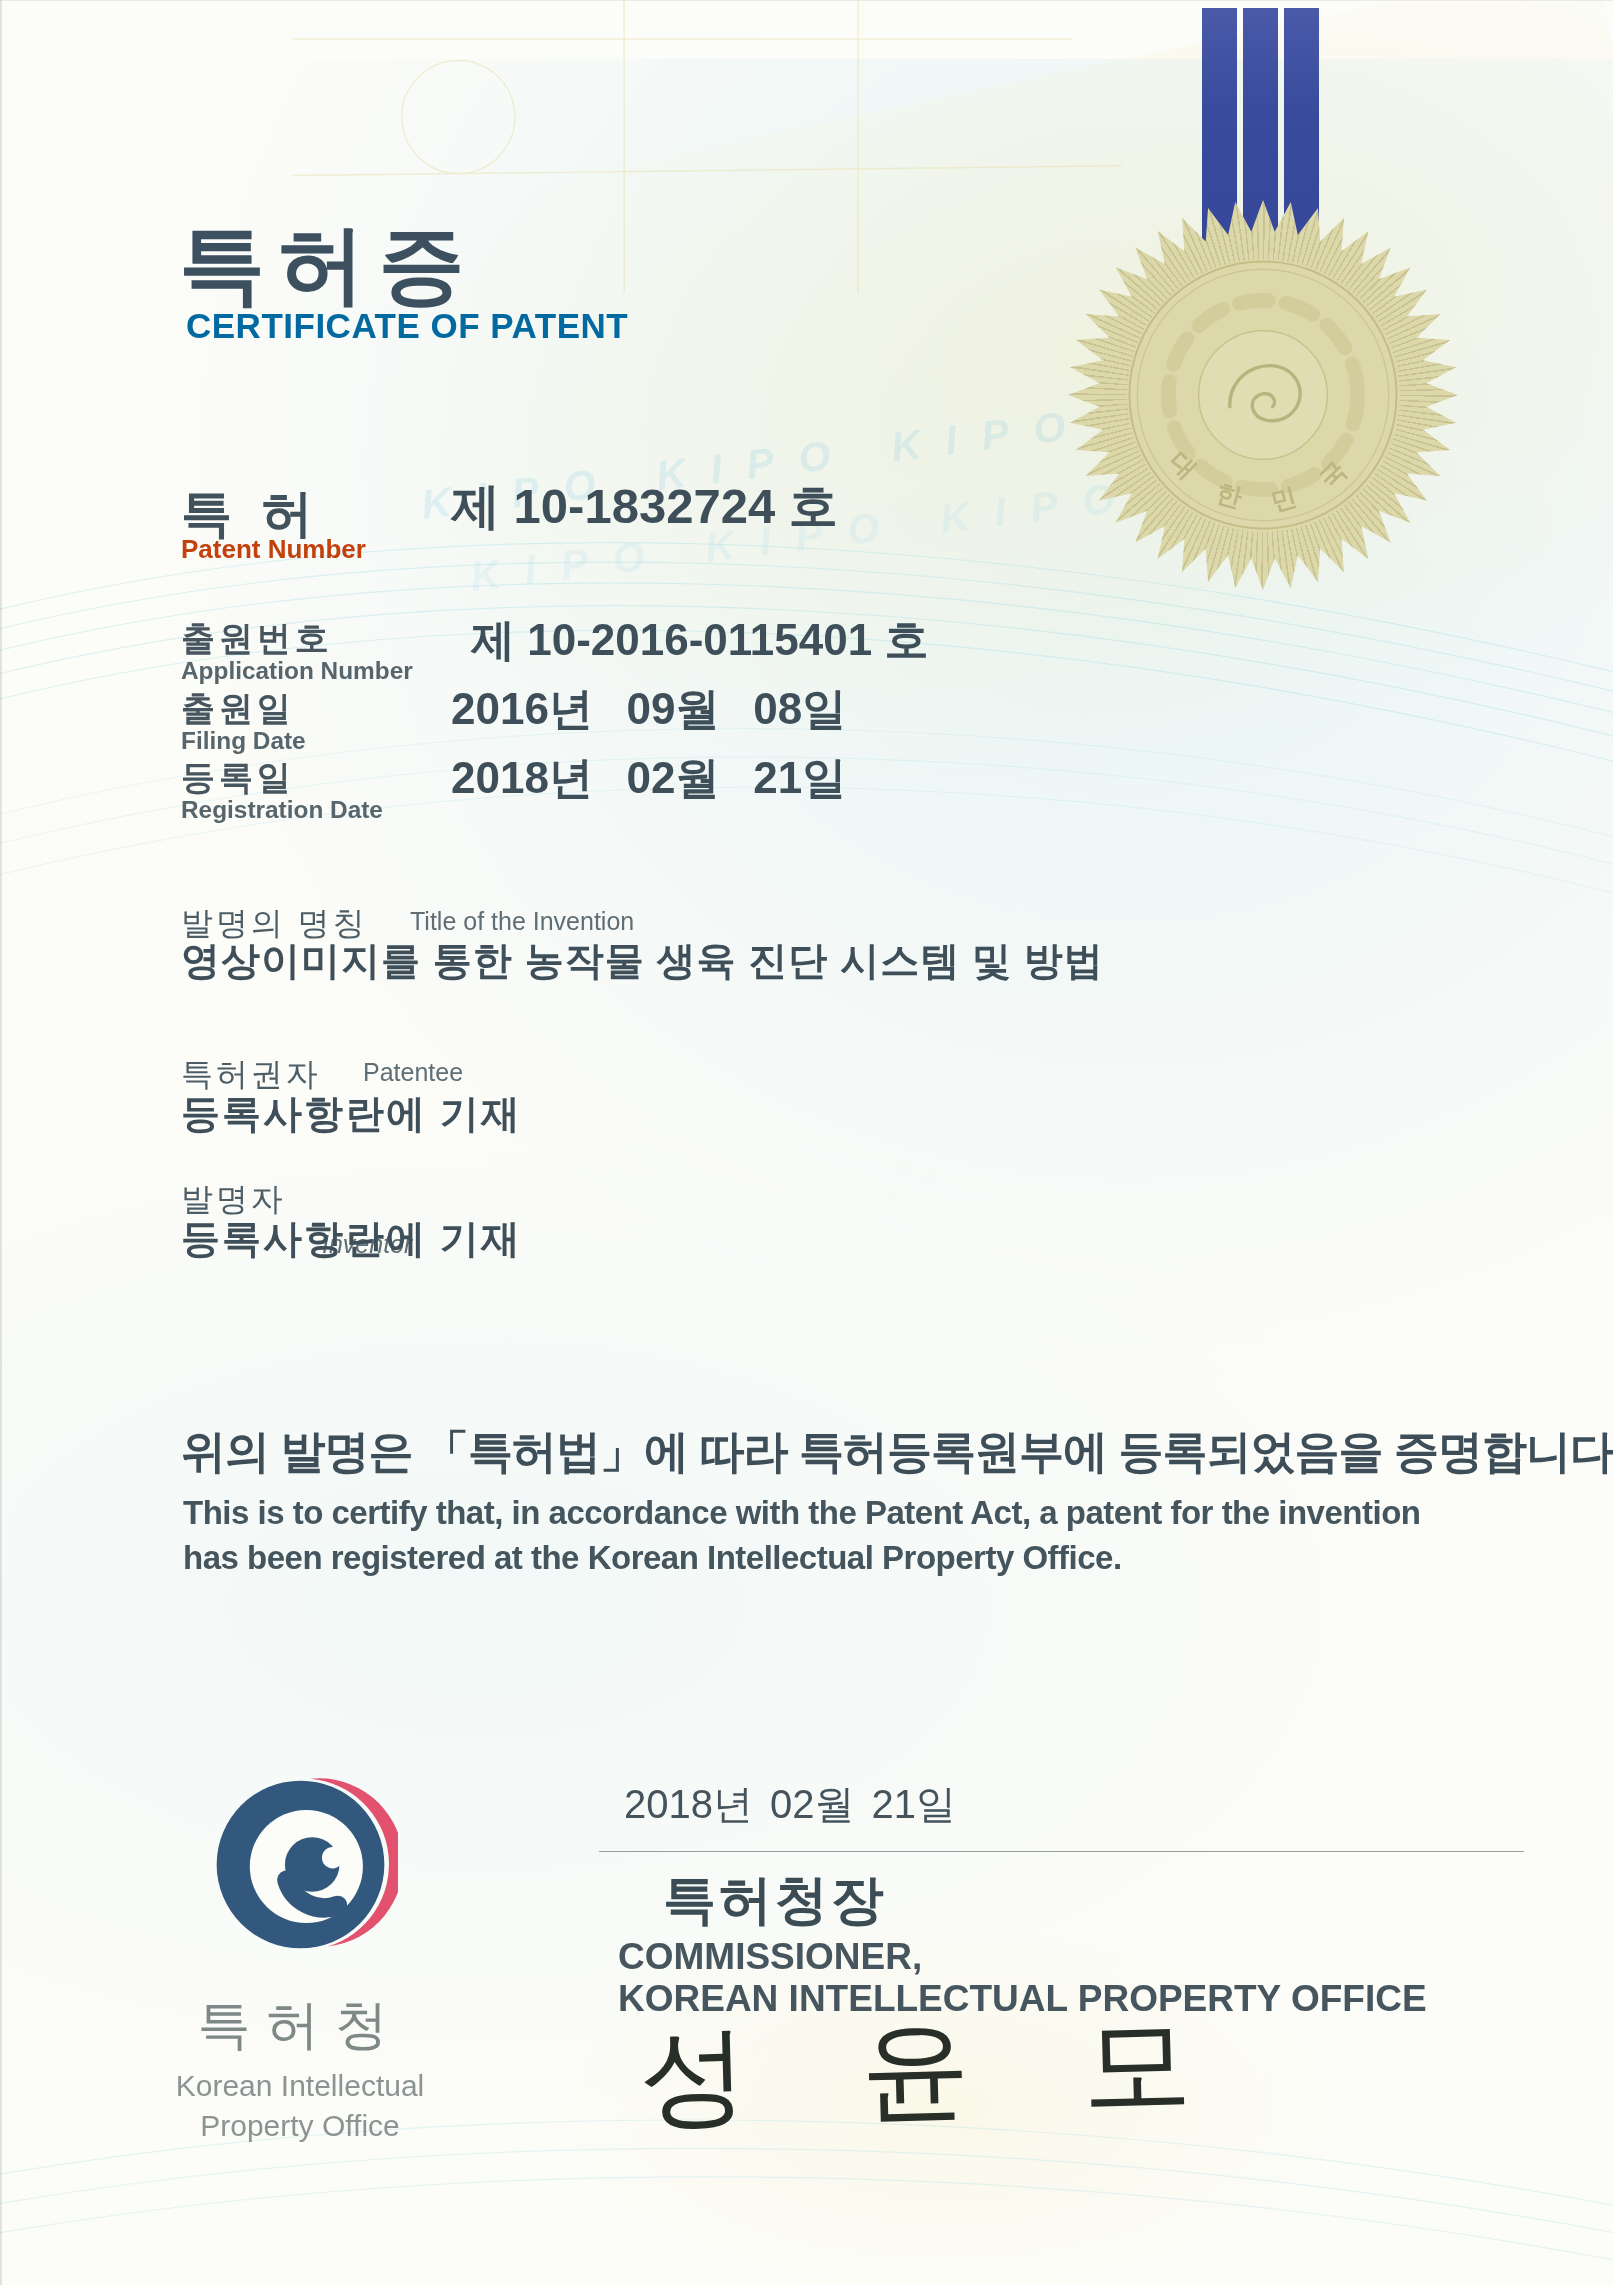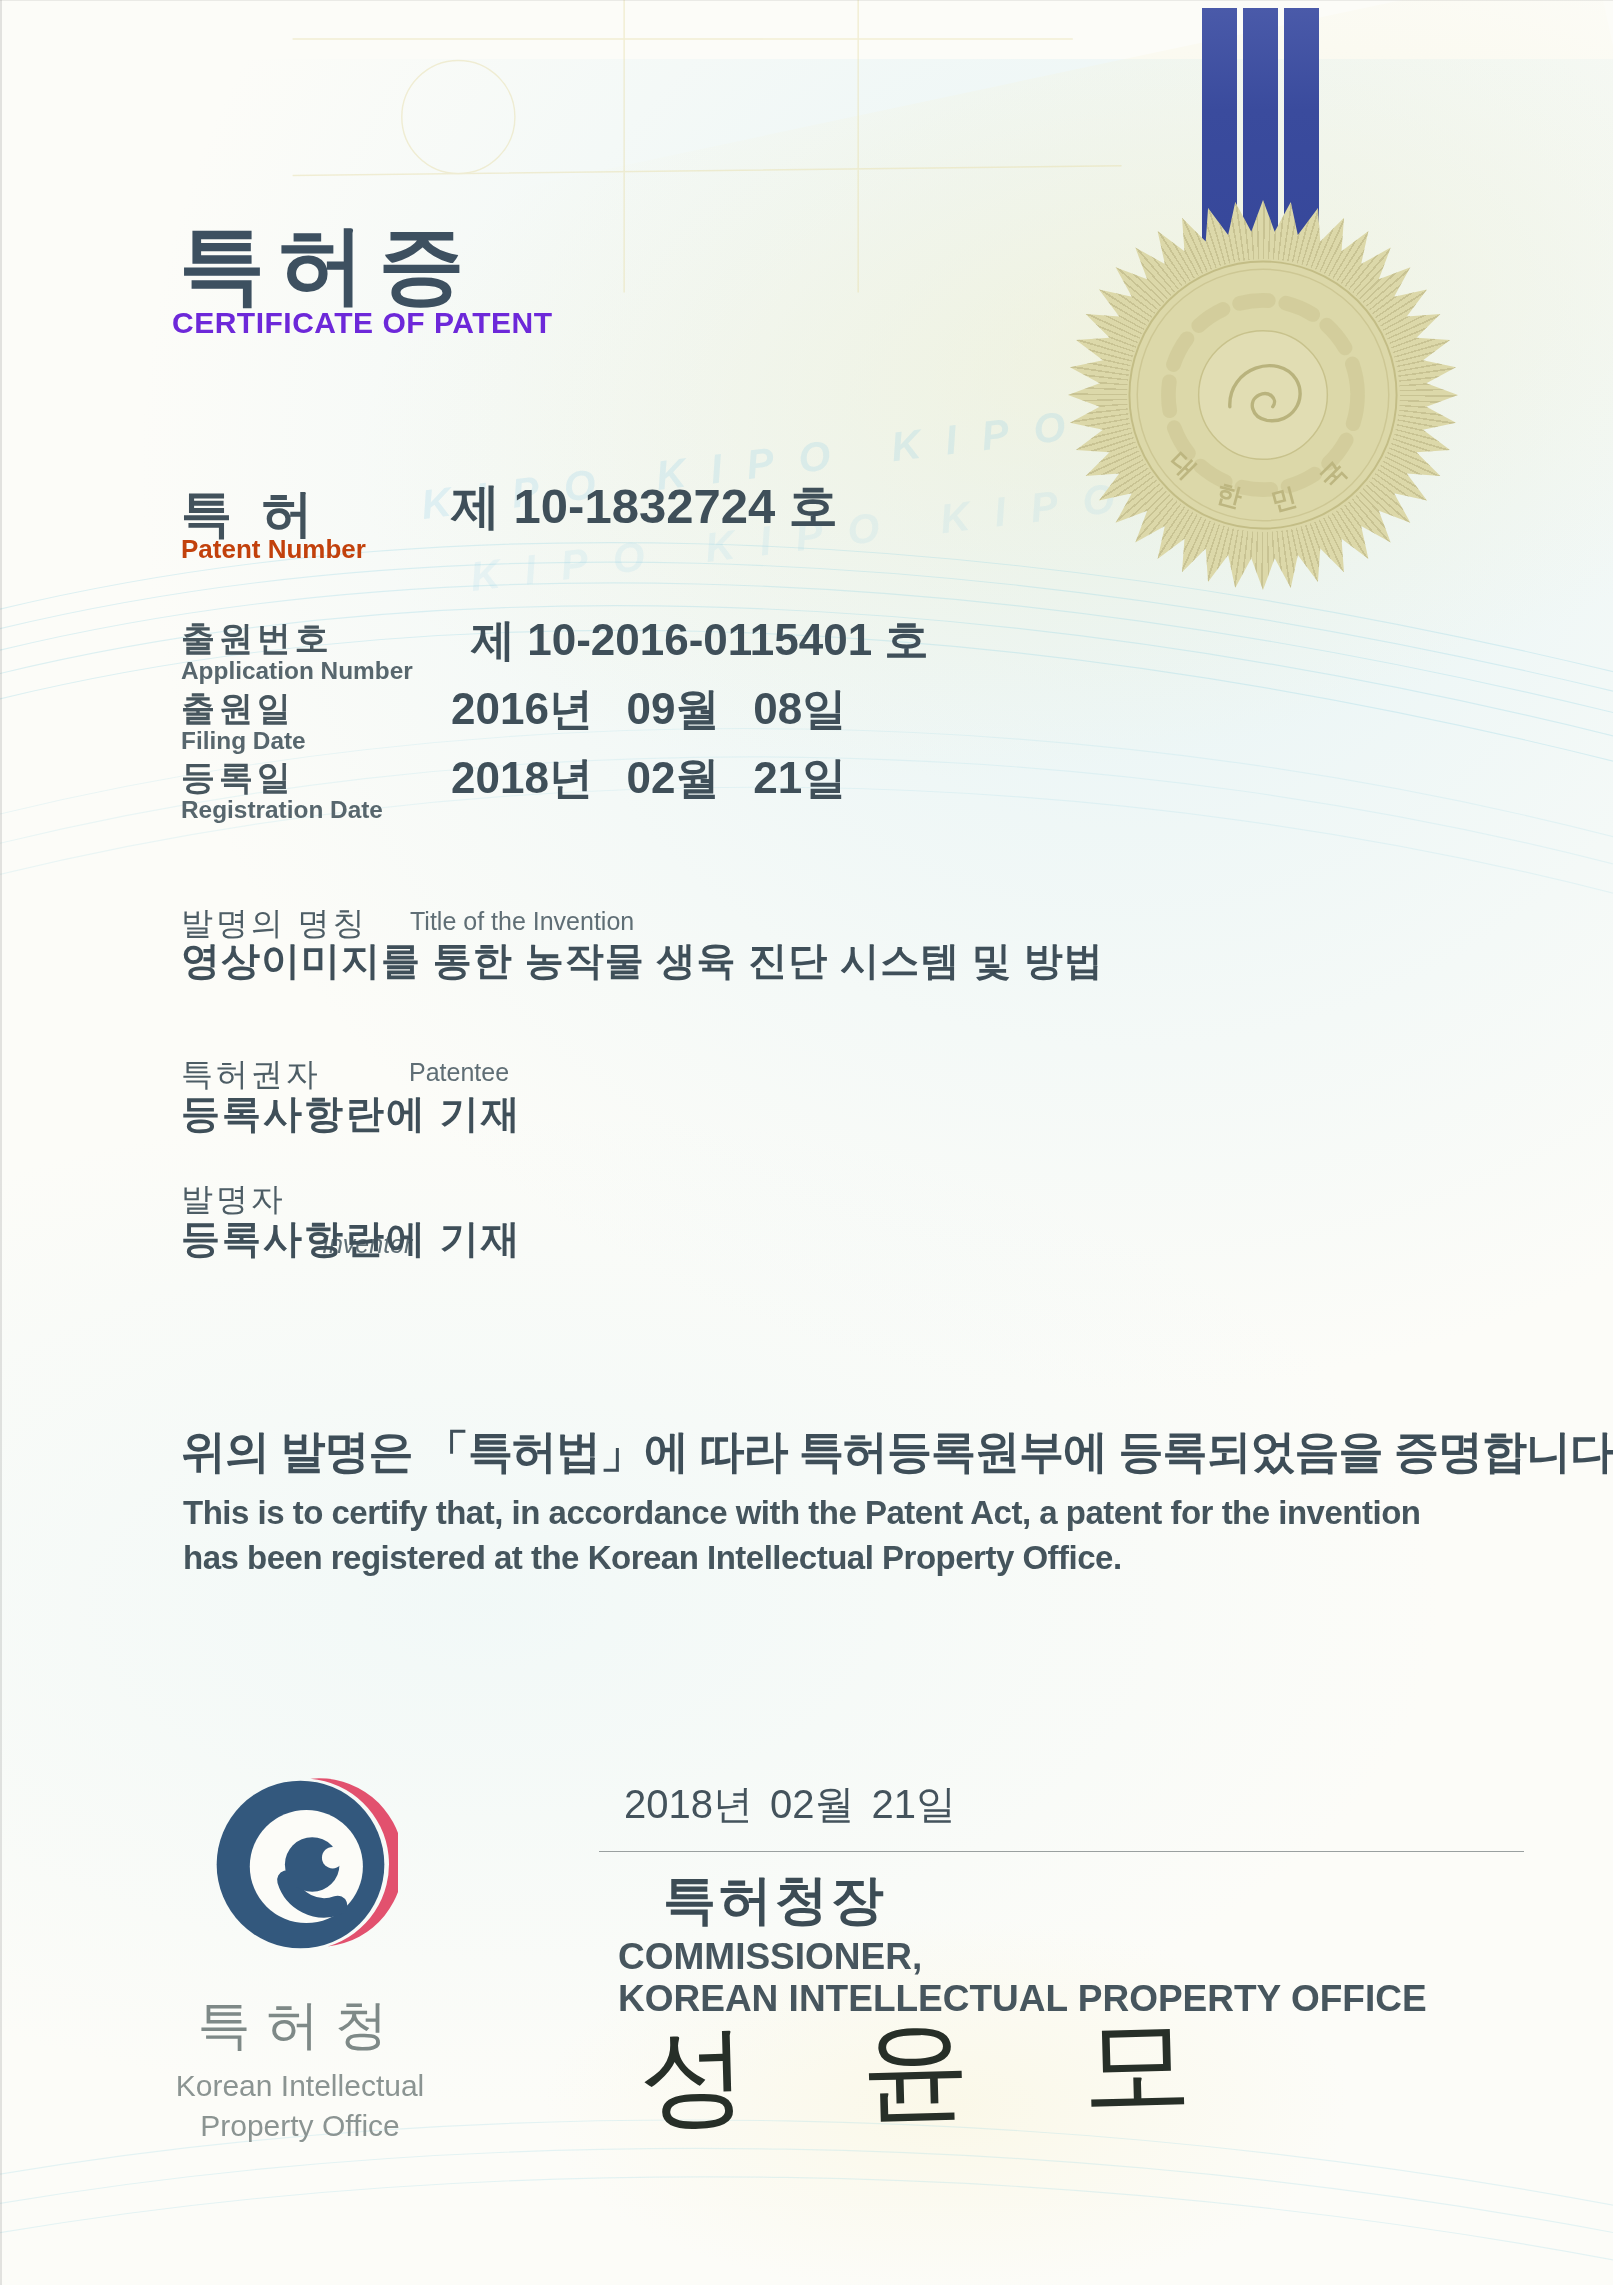--- a/index.html
+++ b/index.html
@@ -25,21 +25,21 @@
     color:rgba(128,199,228,.20); font-weight:bold; font-style:italic;
     font-size:41px; letter-spacing:25px; white-space:nowrap;
     transform:rotate(-7deg);
   }
   .watermark.w2{color:rgba(128,199,228,.13);}
   .scan-edge-left{left:0;top:0;width:2px;height:2286px;background:rgba(110,110,110,.18);}
   .scan-edge-top{left:0;top:0;width:1613px;height:1px;background:rgba(110,110,110,.12);}
 
   
   .title-ko{left:179px;top:207px;font-size:86px;font-weight:bold;color:#3d5060;letter-spacing:13.7px;}
-  .title-en{left:172px;top:306px;font-size:30px;font-weight:bold;color:#6d28d9;letter-spacing:0.5px;}
+  .title-en{left:186px;top:306px;font-size:35px;font-weight:bold;color:#0369a1;letter-spacing:0.5px;}
 
   
   .ribbon{left:1202px;top:7.8px;width:117px;height:256px;display:flex;justify-content:space-between;}
   .ribbon .stripe{width:35px;height:100%;
     background:linear-gradient(180deg,#4a5aa9 0%,#3a4b9d 40%,#36479a 100%);}
   .medal{left:1068px;top:200px;width:390px;height:390px;}
   .medal .burst{position:absolute;left:0;top:0;width:390px;height:390px;
     background:
       repeating-conic-gradient(from 0deg, rgba(176,169,120,.45) 0deg .55deg, rgba(176,169,120,0) .55deg 2.045deg),
       #dcd8a9;}
@@ -56,21 +56,21 @@
   .patent-val{left:451px;top:474px;font-size:49px;font-weight:bold;}
 
   .f1-ko{left:181px;top:616px;} .f1-en{left:181px;top:657px;} .f1-val{left:451px;top:611px;margin-left:20px;}
   .f2-ko{left:181px;top:686px;} .f2-en{left:181px;top:727px;} .f2-val{left:451px;top:680px;word-spacing:21.5px;}
   .f3-ko{left:181px;top:755px;} .f3-en{left:181px;top:796px;} .f3-val{left:451px;top:749px;word-spacing:21.5px;}
 
   .sec-lab-ko{font-size:32px;font-weight:500;color:#4d5d65;letter-spacing:2.9px;}
   .sec-lab-en{font-size:25px;font-weight:500;color:#5f6e75;}
   .inv-ko{left:181px;top:902px;} .inv-en{left:410px;top:907px;}
   .inv-val{left:181px;top:934px;font-size:39px;font-weight:bold;letter-spacing:1px;}
-  .pat-ko{left:181px;top:1053px;} .pat-en{left:363px;top:1058px;margin-left:46px;}
+  .pat-ko{left:181px;top:1053px;} .pat-en{left:363px;top:1058px;}
   .pat-val{left:181px;top:1087px;font-size:39px;font-weight:bold;letter-spacing:2px;}
   .invr-ko{left:181px;top:1178px;} .invr-en{left:322px;top:1230px;font-style:italic;}
   .invr-val{left:181px;top:1212px;font-size:39px;font-weight:bold;letter-spacing:2px;}
 
   
   .stmt-ko{left:181px;top:1422px;font-size:45px;font-weight:bold;letter-spacing:-1px;color:#3e4e58;white-space:nowrap;}
   .stmt-en{left:183px;top:1490px;font-size:33px;font-weight:bold;letter-spacing:-0.5px;line-height:45px;color:#45555d;white-space:nowrap;}
 
   
   .issue-date{left:624px;top:1777px;font-size:40px;font-weight:500;color:#44535c;word-spacing:5.9px;}

